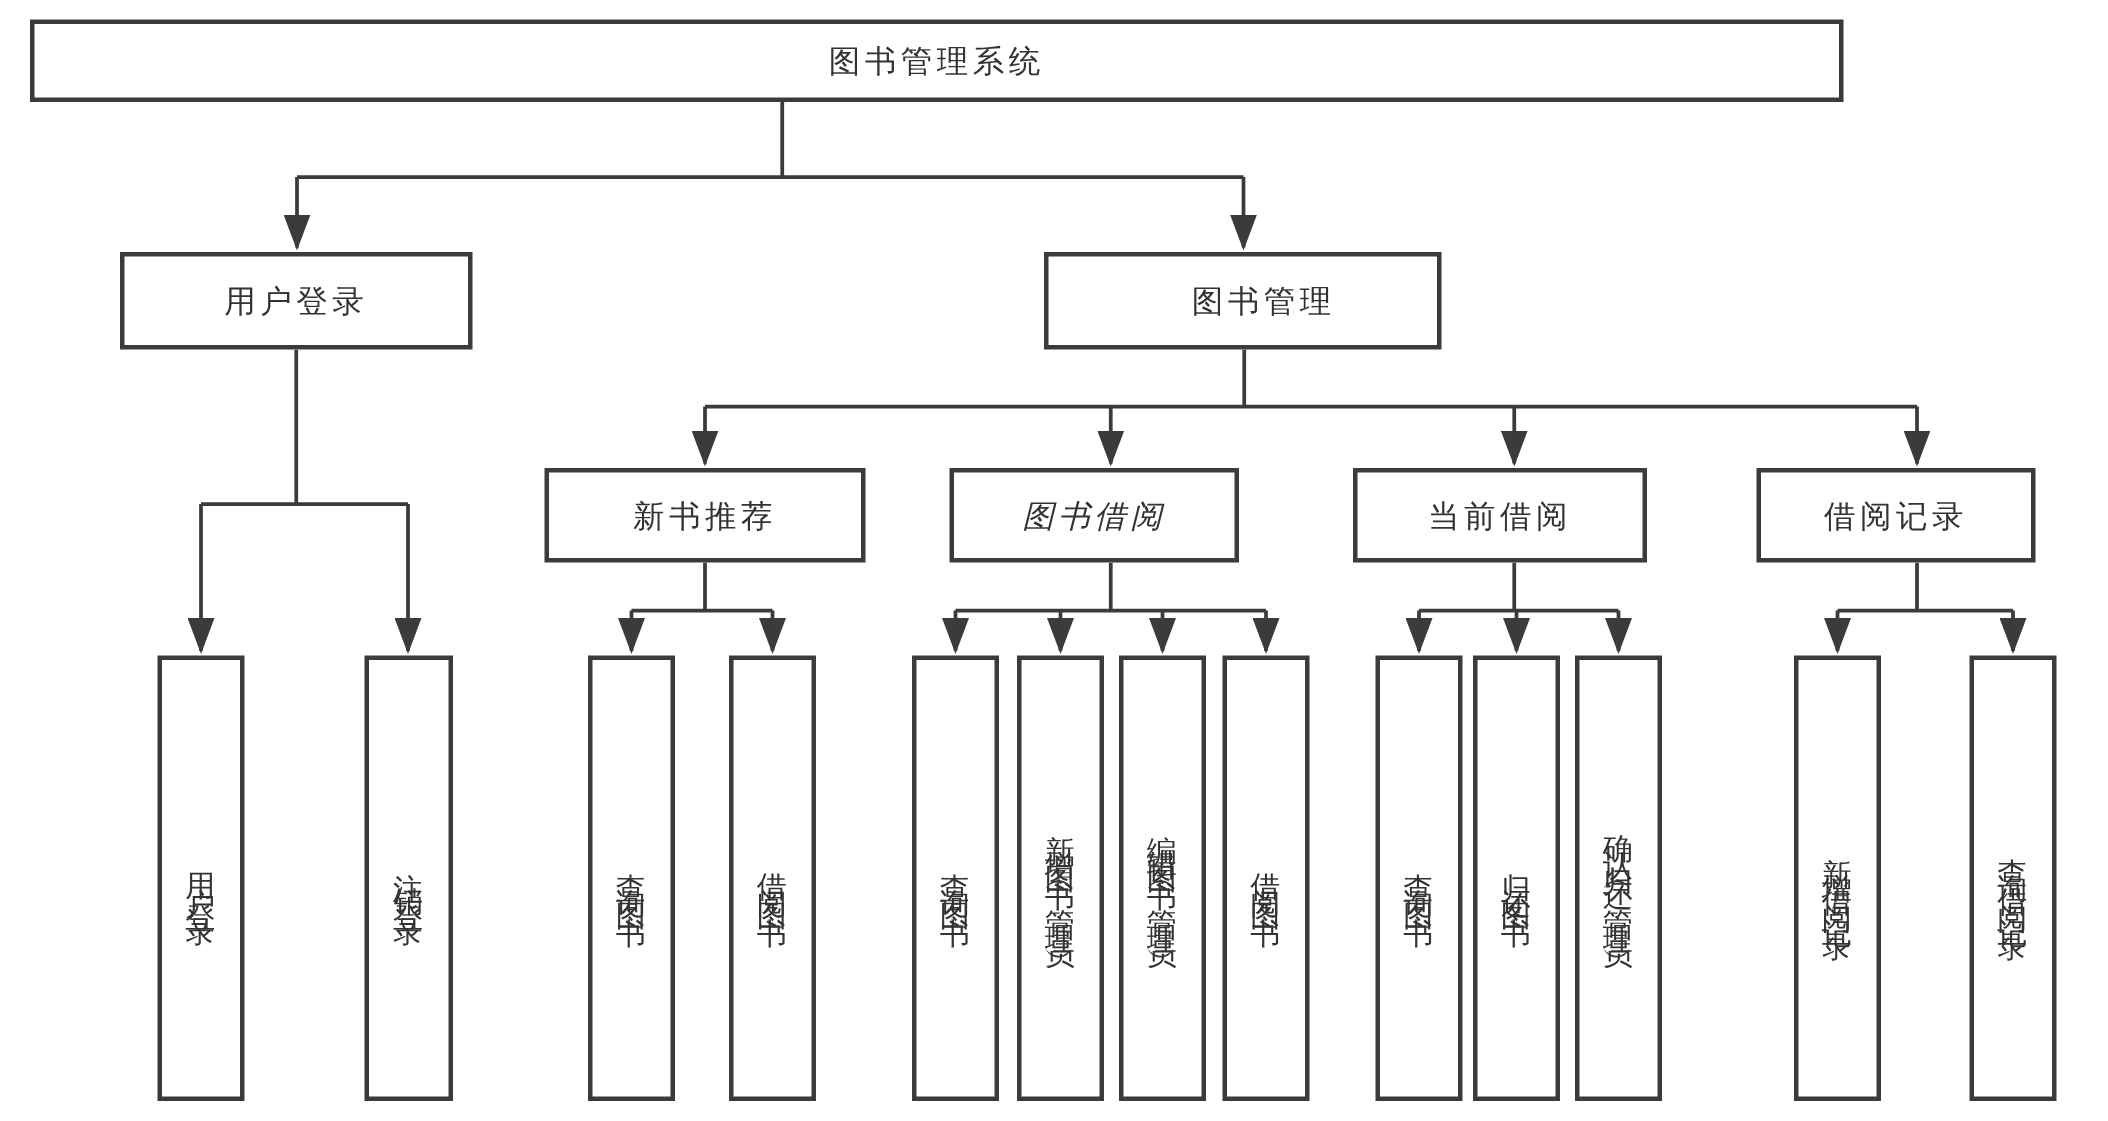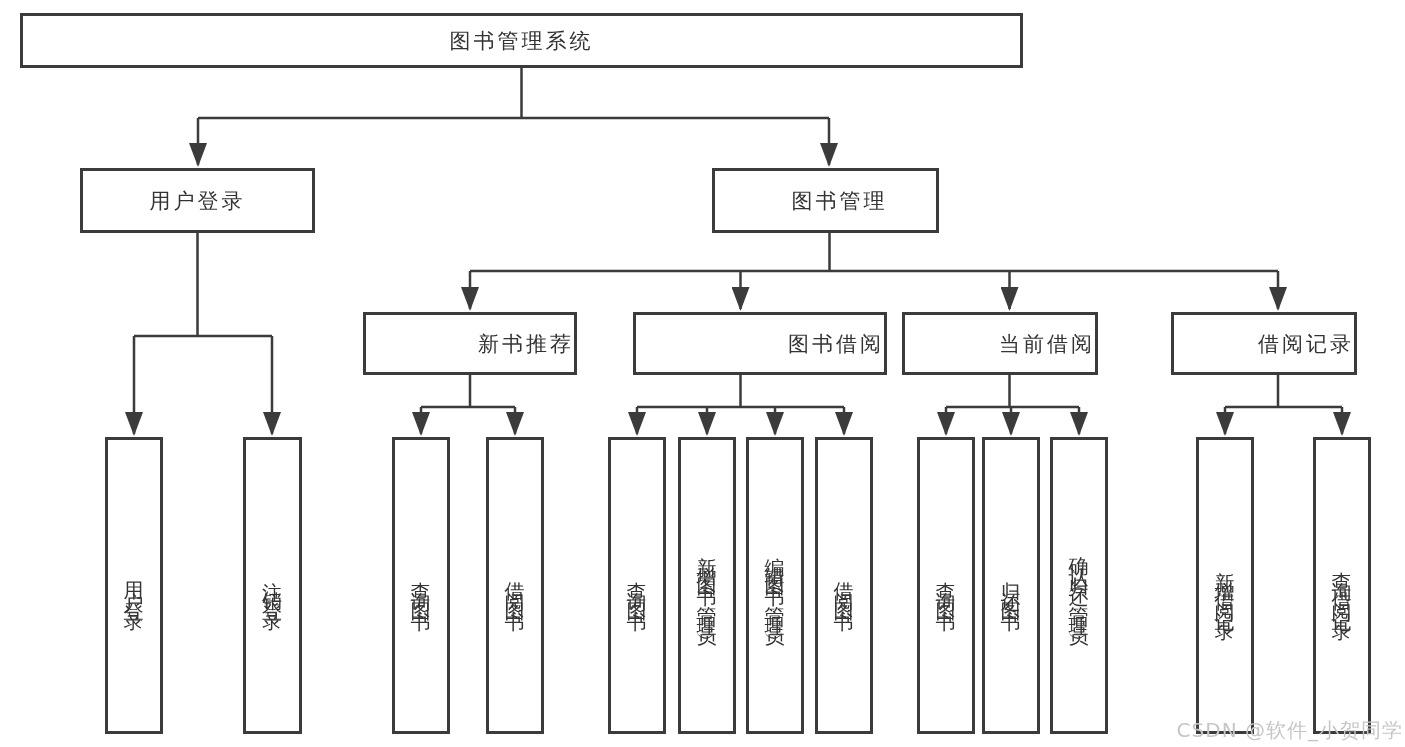--- a/index.html
+++ b/index.html
@@ -33,21 +33,21 @@
     justify-content: center;
   }
   .hlabel {
     font-size: 21px;
     letter-spacing: 3px;
     color: #333333;
     white-space: nowrap;
   }
   .row-root { top: 13px;  height: 55px; }
   .row-l2   { top: 168px; height: 65px; }
-  .row-l3   { top: 312px; height: 63px; justify-content: flex-end; }
+  .row-l3   { top: 312px; height: 63px; }
   .row-leaf { top: 437px; height: 297px; width: 58px; }
   .vtext {
     writing-mode: vertical-rl;
     text-orientation: mixed;
     font-size: 20px;
     letter-spacing: 10px;
     color: #333333;
     line-height: 1;
   }
   .watermark {
@@ -102,35 +102,35 @@
       <path d="M946,407 V434" marker-end="url(#arrow)"></path>
       <path d="M1011,407 V434" marker-end="url(#arrow)"></path>
       <path d="M1079,407 V434" marker-end="url(#arrow)"></path>
 
       <path d="M1278,375 V407 M1225,407 H1342"></path>
       <path d="M1225,407 V434" marker-end="url(#arrow)"></path>
       <path d="M1342,407 V434" marker-end="url(#arrow)"></path>
     </g>
   </svg>
 
-  <div class="box row-root" style="left:20px;width:1003px;align-items:center;">
+  <div class="box row-root" style="left:20px;width:1209px;align-items:center;">
     <span class="hlabel">图书管理系统</span>
   </div>
 
   <div class="box row-l2" style="left:80px;width:235px;">
     <span class="hlabel">用户登录</span>
   </div>
-  <div class="box row-l2" style="left:712px;width:227px;padding-left:28px;">
+  <div class="box row-l2" style="left:696px;width:265px;padding-left:28px;">
     <span class="hlabel">图书管理</span>
   </div>
 
   <div class="box row-l3" style="left:363px;width:214px;">
     <span class="hlabel">新书推荐</span>
   </div>
-  <div class="box row-l3" style="left:633px;width:254px;">
+  <div class="box row-l3" style="left:633px;width:193px;font-style:italic;">
     <span class="hlabel">图书借阅</span>
   </div>
   <div class="box row-l3" style="left:902px;width:196px;">
     <span class="hlabel">当前借阅</span>
   </div>
   <div class="box row-l3" style="left:1171px;width:186px;">
     <span class="hlabel">借阅记录</span>
   </div>
 
   <div class="box row-leaf" style="left:105px;">
@@ -170,15 +170,14 @@
     <span class="vtext">确认归还（管理员）</span>
   </div>
 
   <div class="box row-leaf" style="left:1196px;">
     <span class="vtext">新增借阅记录</span>
   </div>
   <div class="box row-leaf" style="left:1313px;">
     <span class="vtext">查询借阅记录</span>
   </div>
 
-  <div class="watermark">CSDN @软件_小贺同学</div>
 
 </div>
 
 </body></html>

